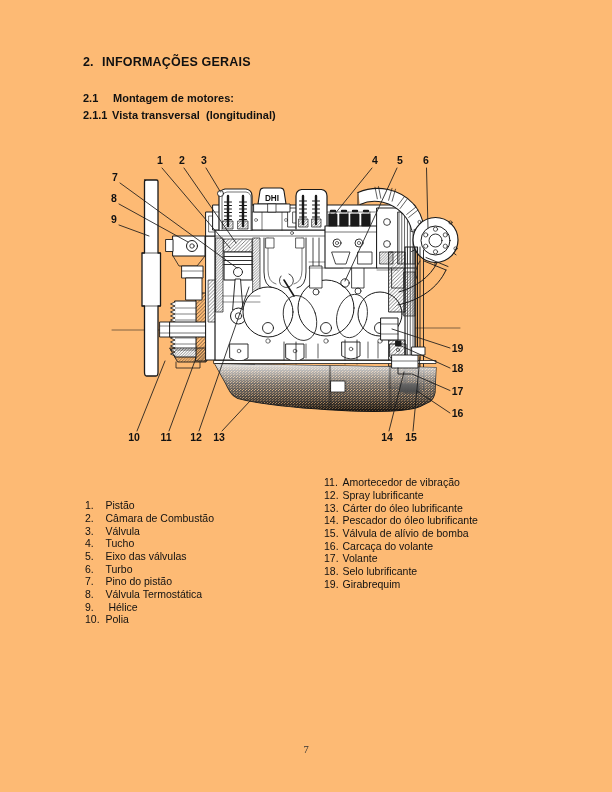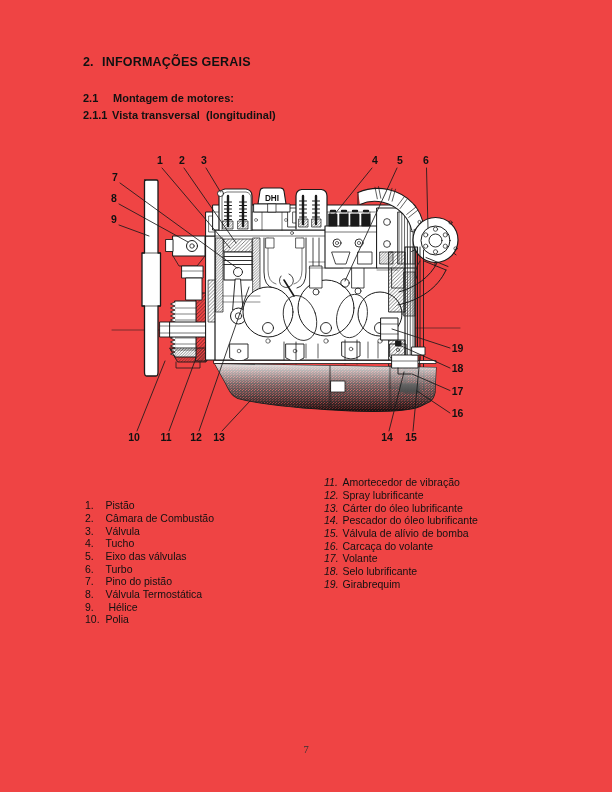--- a/index.html
+++ b/index.html
@@ -1,19 +1,19 @@
 <!DOCTYPE html>
 <html><head>
 <meta charset="utf-8">
 <style>
   html,body{margin:0;padding:0;background:#ffffff;}
   #page{
     position:relative;
     width:612px;height:792px;
-    background:#ef4444;
+    background:#fdba74;
     font-family:"Liberation Sans", sans-serif;
     color:#111111;
     overflow:hidden;
   }
   .h1{
     position:absolute;left:83px;top:55px;
     font-size:12.5px;font-weight:bold;letter-spacing:.2px;
     white-space:pre;
   }
   .h1 .num{display:inline-block;width:19px;letter-spacing:0;}
@@ -34,21 +34,21 @@
   }
   .col{
     position:absolute;
     font-size:10.5px;line-height:12.65px;
     white-space:pre;
   }
   #col-left{left:85px;top:499.4px;}
   #col-right{left:324px;top:476.3px;}
   .li{display:flex;}
   #col-left .li .num{width:20.5px;flex:none;}
-  #col-right .li .num{width:18.5px;flex:none;font-style:italic;}
+  #col-right .li .num{width:18.5px;flex:none;}
   .footer{
     position:absolute;left:0;top:743.5px;width:612px;
     text-align:center;
     font-family:"Liberation Serif", serif;
     font-size:10.5px;color:#333;
   }
 </style>
 </head>
 <body>
 

